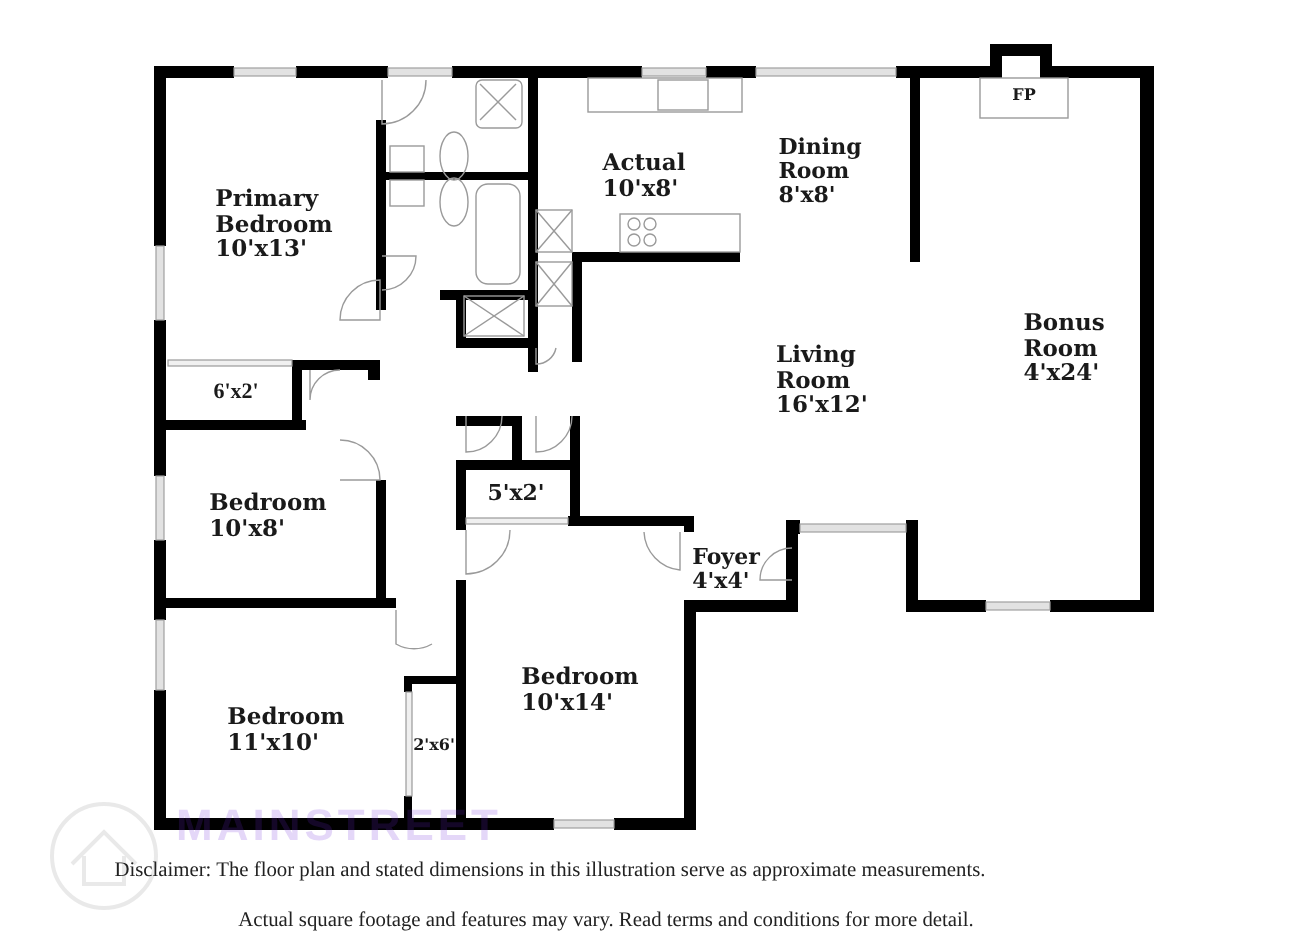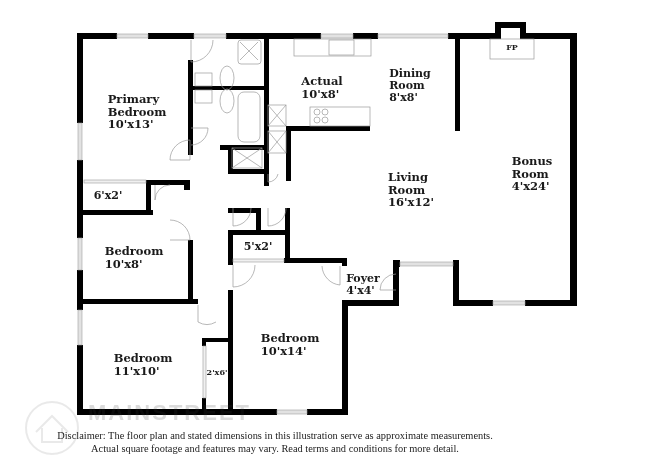--- a/index.html
+++ b/index.html
@@ -5,21 +5,21 @@
   html, body { margin: 0; padding: 0; background: #ffffff; }
   body { width: 650px; height: 473px; position: relative; overflow: hidden; font-family: "DejaVu Serif", "Liberation Serif", serif; }
   #plan { position: absolute; left: 0; top: 0; width: 650px; height: 473px; }
   .room-label { position: absolute; text-align: left; font-family: "DejaVu Serif", serif; font-weight: bold; color: #1a1a1a; line-height: 1.1; transform: translateX(-50%); white-space: nowrap; }
   .room-label.lg { font-size: 11.5px; }
   .room-label.sm { font-size: 11px; }
   .room-label.xs { font-size: 8px; }
   .room-label span { display: block; }
   .disclaimer { position: absolute; left: 0; width: 550px; text-align: center; font-family: "Liberation Serif", serif; font-size: 10.4px; color: #222; line-height: 13px; }
   .watermark { position: absolute; left: 22px; top: 398px; width: 240px; height: 60px; opacity: 0.18; }
-  .wm-text { position: absolute; font-family: "Liberation Sans", sans-serif; color: #404040; letter-spacing: 2px; }
+  .wm-text { position: absolute; font-family: "Liberation Sans", sans-serif; color: #6d28d9; letter-spacing: 2px; }
 </style>
 </head>
 <body>
 
 <svg id="plan" viewBox="0 0 650 473" xmlns="http://www.w3.org/2000/svg">
 
   <g fill="#000">
 
     <rect x="77" y="33" width="40" height="6"></rect>
     <rect x="148" y="33" width="46" height="6"></rect>
@@ -186,21 +186,21 @@
   <span>Room</span>
   <span>4'x24'</span>
 </div>
 
 <div class="room-label lg" style="left:379px; top:171px;margin-left:32px;">
   <span>Living</span>
   <span>Room</span>
   <span>16'x12'</span>
 </div>
 
-<div class="room-label sm" style="left:108px; top:190px;">
+<div class="room-label sm" style="left:118px; top:190px;font-family:Liberation Serif, serif;">
   <span>6'x2'</span>
 </div>
 
 <div class="room-label lg" style="left:134px; top:245px;">
   <span>Bedroom</span>
   <span>10'x8'</span>
 </div>
 
 <div class="room-label sm" style="left:258px; top:241px;">
   <span>5'x2'</span>
@@ -228,13 +228,13 @@
 <div class="watermark">
   <svg width="60" height="60" viewBox="0 0 60 60" style="position:absolute; left:0; top:0;">
     <circle cx="30" cy="30" r="26" fill="none" stroke="#888" stroke-width="2"></circle>
     <path d="M14 34 L30 18 L46 34" fill="none" stroke="#888" stroke-width="2"></path>
     <path d="M20 30 L20 44 L40 44 L40 30" fill="none" stroke="#888" stroke-width="2"></path>
   </svg>
   <div class="wm-text" style="left:66px; top:2px; font-size:22px; font-weight:bold;">MAINSTREET</div>
 </div>
 
 <div class="disclaimer" style="top:429px;">Disclaimer: The floor plan and stated dimensions in this illustration serve as approximate measurements.</div>
-<div class="disclaimer" style="top:442px;">Actual square footage and features may vary. Read terms and conditions for more detail.</div>
+<div class="disclaimer" style="top:454px;margin-left:28px;">Actual square footage and features may vary. Read terms and conditions for more detail.</div>
 
 </body></html>

